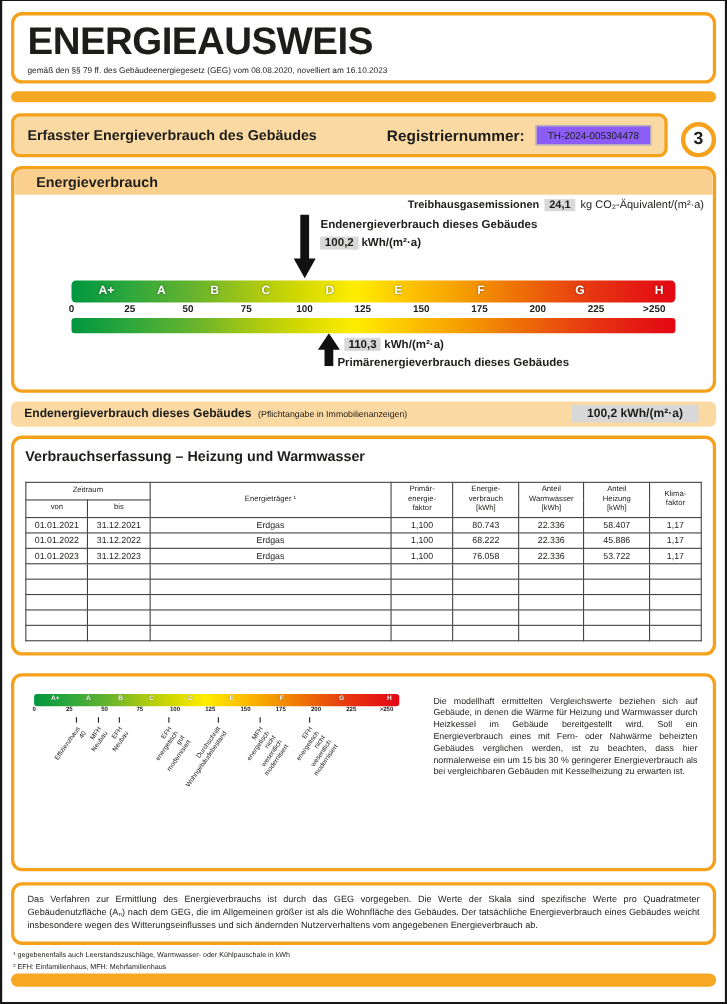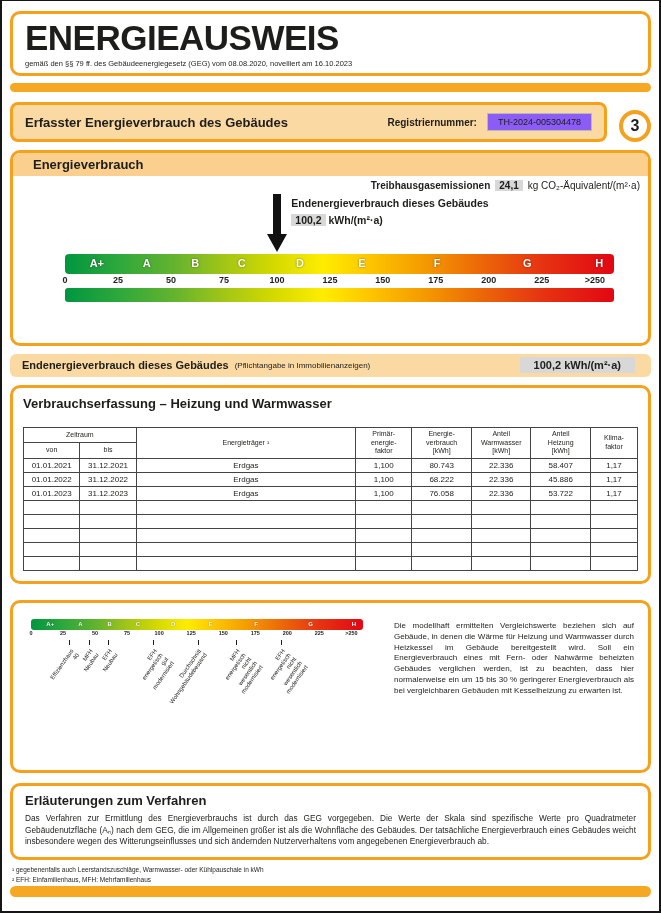--- a/index.html
+++ b/index.html
@@ -21,21 +21,21 @@
   .sub-title { font-size:19px; font-weight:bold; }
   .law-note { font-size:7.5px; margin-top:1px; }
 
   .orange-bar { height:10px; background:#F7A823; border-radius:5px; margin:7px 0; }
 
   
   .section2-row { display:flex; align-items:flex-end; gap:12px; margin:3px 0 8px 0; }
   .section2-box { flex:1; border:3px solid #F5A11C; border-radius:8px; background:#FBD9A2;
     height:40px; display:flex; align-items:center; gap:10px; padding:0 12px; }
   .section2-title { font-size:13px; font-weight:bold; }
-  .reg-label { font-size:10px; font-weight:bold; margin-left:auto; }
+  .reg-label { font-size:14px; font-weight:bold; margin-left:auto; }
   .reg-value { font-size:9px; background:#8b5cf6; border:1px solid #b9b9b9; padding:3px 10px; }
   .page-circle { width:32px; height:32px; border:4px solid #F5A11C; border-radius:50%;
     background:#fff; display:flex; align-items:center; justify-content:center;
     font-size:16px; font-weight:bold; flex:0 0 auto; }
 
   
   .box { border:3px solid #F5A11C; border-radius:10px; overflow:hidden; background:#fff; }
   .box-header { background:#FBD08F; font-size:13px; font-weight:bold; padding:4px 20px; }
   .box-title { font-size:13px; font-weight:bold; margin-bottom:5px; }
 
@@ -168,20 +168,32 @@
           <span class="scale-tick" style="left: 38.6%;">100</span>
           <span class="scale-tick" style="left: 48.25%;">125</span>
           <span class="scale-tick" style="left: 57.9%;">150</span>
           <span class="scale-tick" style="left: 67.55%;">175</span>
           <span class="scale-tick" style="left: 77.2%;">200</span>
           <span class="scale-tick" style="left: 86.85%;">225</span>
           <span class="scale-tick" style="left: 96.5%;">&gt;250</span>
         </div>
       <div class="bar2 energy-gradient"></div>
 
+      <div class="scale-layer layer-primary">
+        <div class="arrow" style="left: 42.5758%;">
+          <svg width="20" height="30" viewBox="0 0 20 30">
+            <path d="M10 0 L20 15 h-6 v15 h-8 V15 H0 Z" fill="#111"></path>
+          </svg>
+        </div>
+        <div class="primary-val" style="left: calc(42.5758% + 14px);">
+          <span class="gray-val">110,3</span>
+          <span>kWh/(m²·a)</span>
+        </div>
+        <div class="primary-lbl" style="left: calc(42.5758% + 8px);">Primärenergieverbrauch dieses Gebäudes</div>
+      </div>
     </div>
   </div>
 
   <div class="end-banner">
     <span class="lbl">Endenergieverbrauch dieses Gebäudes</span>
     <span class="note">(Pflichtangabe in Immobilienanzeigen)</span>
     <span class="val">100,2 kWh/(m²·a)</span>
   </div>
 
   <div class="table-box">
@@ -366,21 +378,20 @@
           <div class="cmp-label" style="left: 75.27%;">
             <span>EFH energetisch nicht
 wesentlich modernisiert</span>
           </div>
         </div>
       <div class="cmp-text">Die modellhaft ermittelten Vergleichswerte beziehen sich auf Gebäude, in denen die Wärme für Heizung und Warmwasser durch Heizkessel im Gebäude bereitgestellt wird. Soll ein Energieverbrauch eines mit Fern- oder Nahwärme beheizten Gebäudes verglichen werden, ist zu beachten, dass hier normalerweise ein um 15 bis 30 % geringerer Energieverbrauch als bei vergleichbaren Gebäuden mit Kesselheizung zu erwarten ist.</div>
     </div>
   </div>
 
   <div class="exp-box">
-    <div class="box-title">Erläuterungen zum Verfahren</div>
     <div class="exp-text">Das Verfahren zur Ermittlung des Energieverbrauchs ist durch das GEG vorgegeben. Die Werte der Skala sind spezifische Werte pro Quadratmeter Gebäudenutzfläche (Aₙ) nach dem GEG, die im Allgemeinen größer ist als die Wohnfläche des Gebäudes. Der tatsächliche Energieverbrauch eines Gebäudes weicht insbesondere wegen des Witterungseinflusses und sich ändernden Nutzerverhaltens vom angegebenen Energieverbrauch ab.</div>
   </div>
 
   <div class="footnotes">
     <div>¹ gegebenenfalls auch Leerstandszuschläge, Warmwasser- oder Kühlpauschale in kWh</div>
     <div>² EFH: Einfamilienhaus, MFH: Mehrfamilienhaus</div>
   </div>
 
   <div class="bottom-bar"></div>
 </div>

